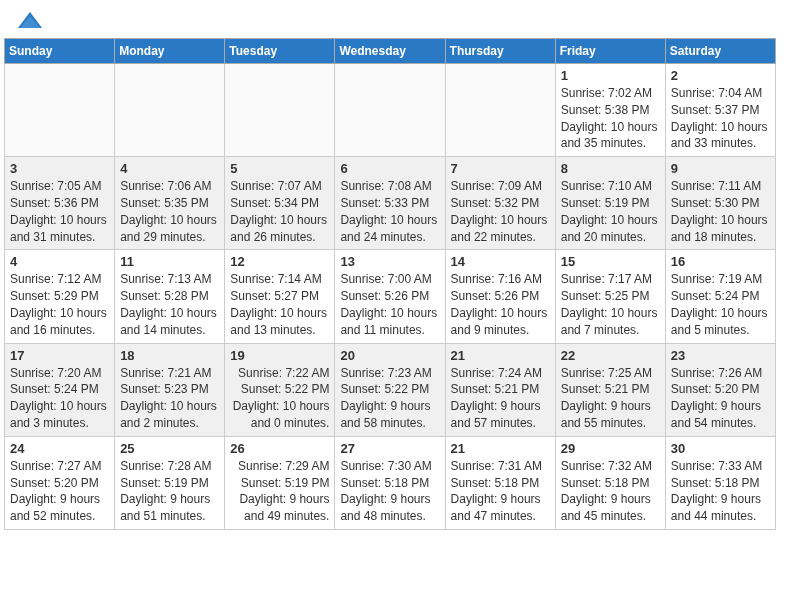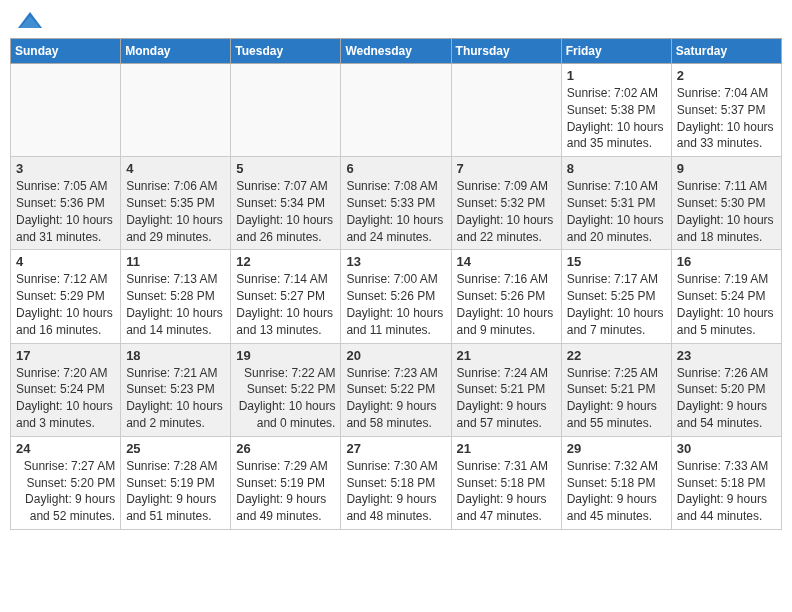--- a/index.html
+++ b/index.html
@@ -7,21 +7,21 @@
     
     .header { display: flex; align-items: flex-start; justify-content: space-between; padding: 10px 16px 6px 16px; }
     
     .logo { display: flex; align-items: center; gap: 4px; }
     .logo-icon { width: 28px; height: 22px; }
     
     .title-block { text-align: right; }
     .month-title { font-size: 36px; font-weight: 300; color: #333; line-height: 1.1; }
     .location { font-size: 16px; color: #555; font-weight: 400; }
     
-    .calendar { margin: 0 10px 8px 10px; border-collapse: collapse; width: calc(792px - 20px); table-layout: fixed; }
+    .calendar { margin: 0 10px 8px 4px; border-collapse: collapse; width: calc(792px - 20px); table-layout: fixed; }
     
     .calendar th {
       background-color: #2979c5;
       color: #fff;
       font-size: 12px;
       font-weight: bold;
       padding: 5px 4px;
       text-align: left;
       border: 1px solid #aaa;
     }
@@ -128,21 +128,21 @@
         <td class="shaded">
           <span class="day-num">7</span>
           <div class="day-detail" style="white-space: pre-line;">Sunrise: 7:09 AM
 Sunset: 5:32 PM
 Daylight: 10 hours
 and 22 minutes.</div>
         </td>
         <td class="shaded">
           <span class="day-num">8</span>
           <div class="day-detail" style="white-space: pre-line;">Sunrise: 7:10 AM
-Sunset: 5:31 PM
+Sunset: 5:19 PM
 Daylight: 10 hours
 and 20 minutes.</div>
         </td>
         <td class="shaded">
           <span class="day-num">9</span>
           <div class="day-detail" style="white-space: pre-line;">Sunrise: 7:11 AM
 Sunset: 5:30 PM
 Daylight: 10 hours
 and 18 minutes.</div>
         </td>
@@ -245,35 +245,35 @@
           <span class="day-num">23</span>
           <div class="day-detail" style="white-space: pre-line;">Sunrise: 7:26 AM
 Sunset: 5:20 PM
 Daylight: 9 hours
 and 54 minutes.</div>
         </td>
       </tr>
       <tr>
         <td>
           <span class="day-num">24</span>
-          <div class="day-detail" style="white-space: pre-line; text-align: right;">Sunrise: 7:27 AM
+          <div class="day-detail" style="white-space: pre-line;">Sunrise: 7:27 AM
 Sunset: 5:20 PM
 Daylight: 9 hours
 and 52 minutes.</div>
         </td>
         <td>
           <span class="day-num">25</span>
           <div class="day-detail" style="white-space: pre-line;">Sunrise: 7:28 AM
 Sunset: 5:19 PM
 Daylight: 9 hours
 and 51 minutes.</div>
         </td>
         <td>
           <span class="day-num">26</span>
-          <div class="day-detail" style="white-space: pre-line;">Sunrise: 7:29 AM
+          <div class="day-detail" style="white-space: pre-line; text-align: right;">Sunrise: 7:29 AM
 Sunset: 5:19 PM
 Daylight: 9 hours
 and 49 minutes.</div>
         </td>
         <td>
           <span class="day-num">27</span>
           <div class="day-detail" style="white-space: pre-line;">Sunrise: 7:30 AM
 Sunset: 5:18 PM
 Daylight: 9 hours
 and 48 minutes.</div>

